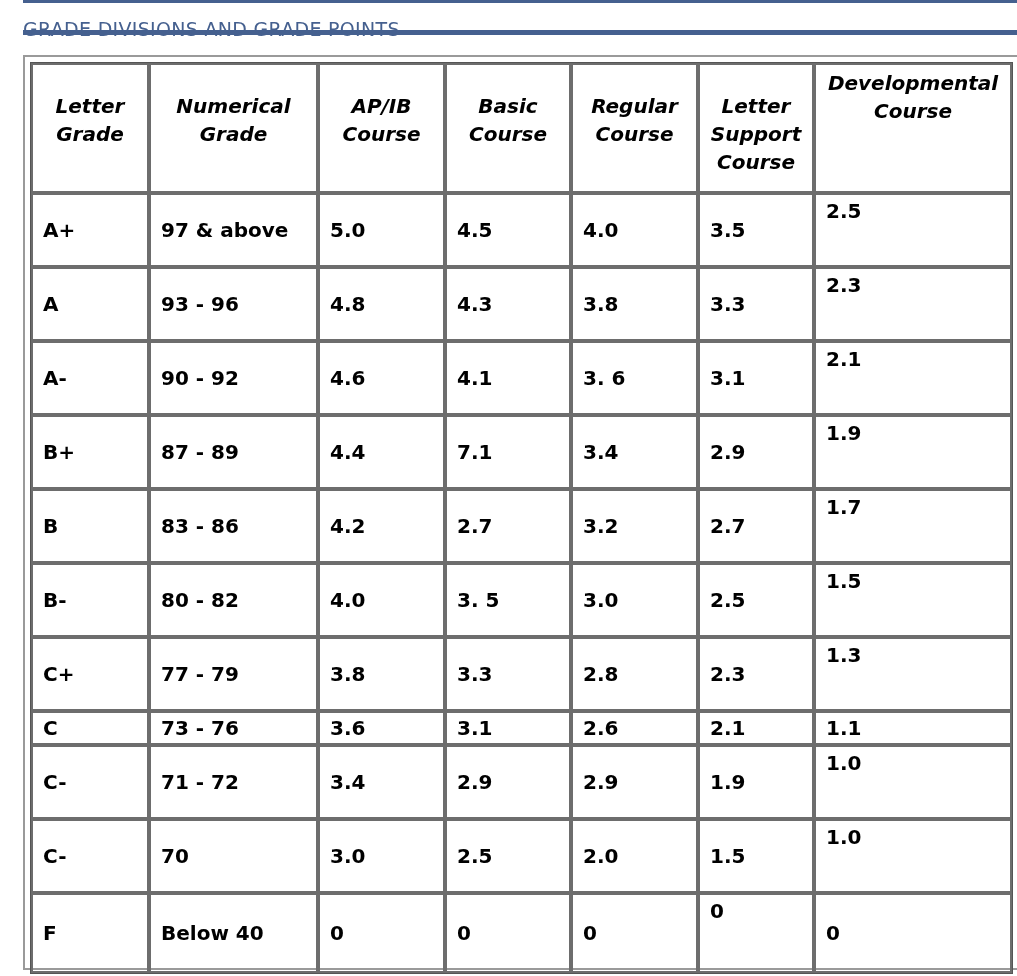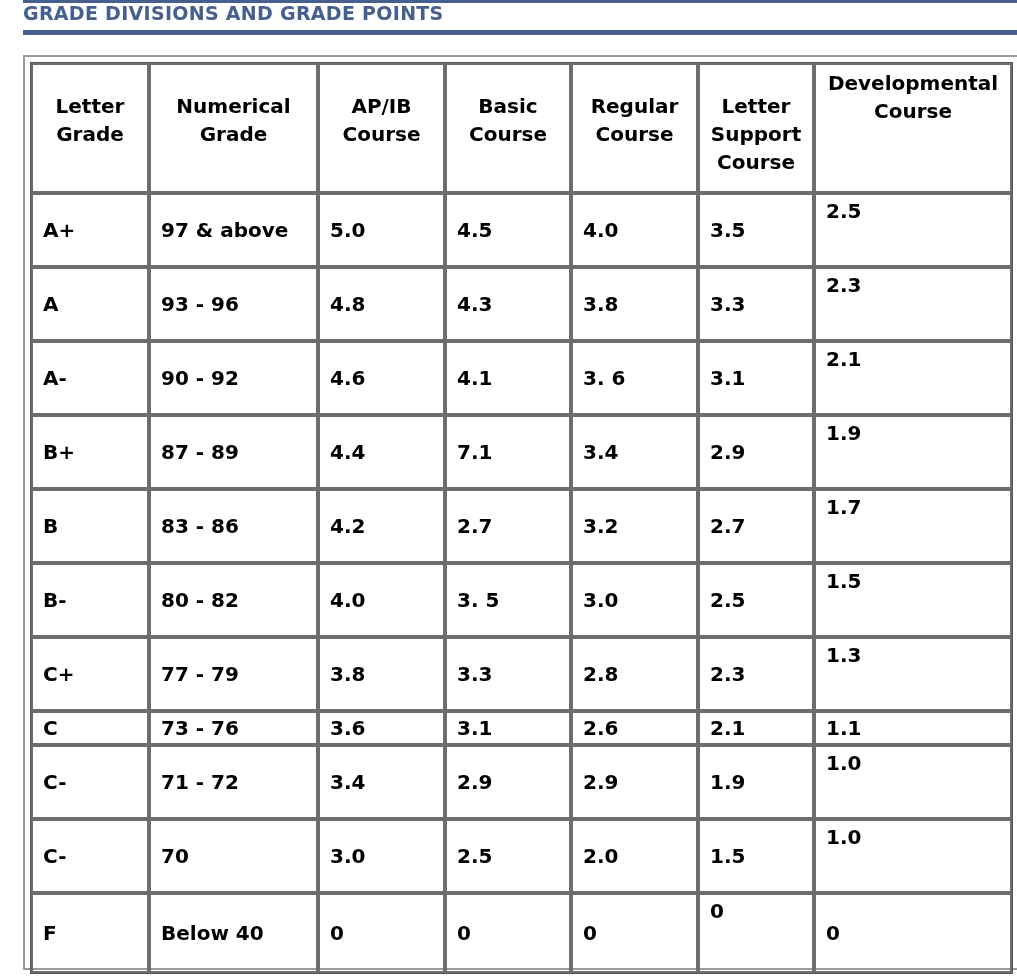--- a/index.html
+++ b/index.html
@@ -1,27 +1,27 @@
 <!DOCTYPE html>
 <html><head>
 <meta charset="utf-8">
 <style>
   html, body { margin:0; padding:0; background:#ffffff; }
   body { width:1017px; height:976px; position:relative; overflow:hidden;
          font-family:"DejaVu Sans", sans-serif; color:#000; }
   .title-bar-top { position:absolute; left:23px; top:0; width:994px; height:3px; background:#45608f; }
-  .title { position:absolute; left:23px; top:2px; font-size:19px; font-weight:bold; color:#45608f; letter-spacing:0.3px; }
+  .title { position:absolute; left:23px; top:18px; font-size:19px; font-weight:normal; color:#45608f; letter-spacing:0.3px; }
   .title-bar-bottom { position:absolute; left:23px; top:30px; width:994px; height:5px; background:#45608f; }
   .outer { position:absolute; left:23px; top:55px; width:994px; height:915px;
            border:2px solid #9a9a9a; border-right:none; box-sizing:border-box; }
   table.grades { position:absolute; left:30px; top:62px; border-collapse:separate; border-spacing:0;
                  border:1px solid #555; }
   table.grades td, table.grades th { border:2px solid #6d6d6d; box-sizing:border-box; padding:0 10px;
         font-weight:bold; font-size:20px; text-align:left; vertical-align:middle; }
-  table.grades th { text-align:center; vertical-align:top; padding-top:27px; line-height:28px; }
+  table.grades th { text-align:center; vertical-align:top; padding-top:27px; line-height:28px;font-style:italic; }
   table.grades th.dev { padding-top:4px; }
   td.topv { vertical-align:top !important; padding-top:4px !important; }
 </style>
 </head>
 <body>
 
 <div class="title-bar-top"></div>
 <div class="title">GRADE DIVISIONS AND GRADE POINTS</div>
 <div class="title-bar-bottom"></div>
 <div class="outer"></div>

